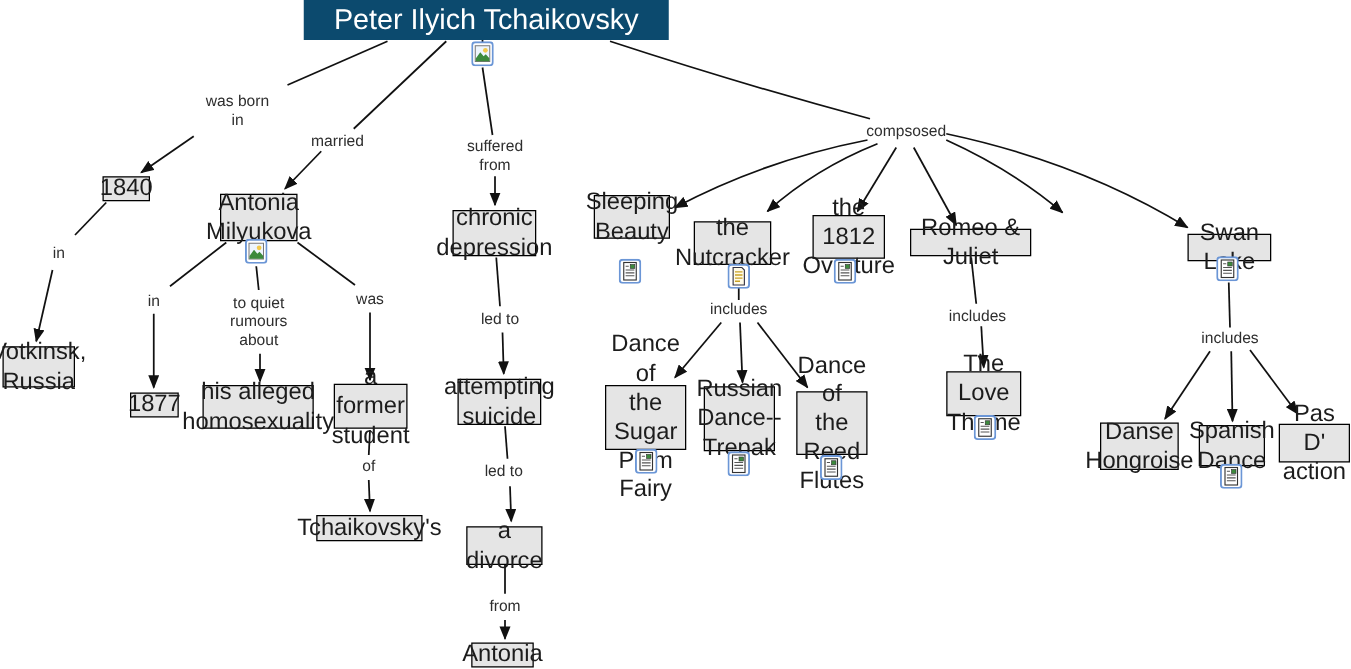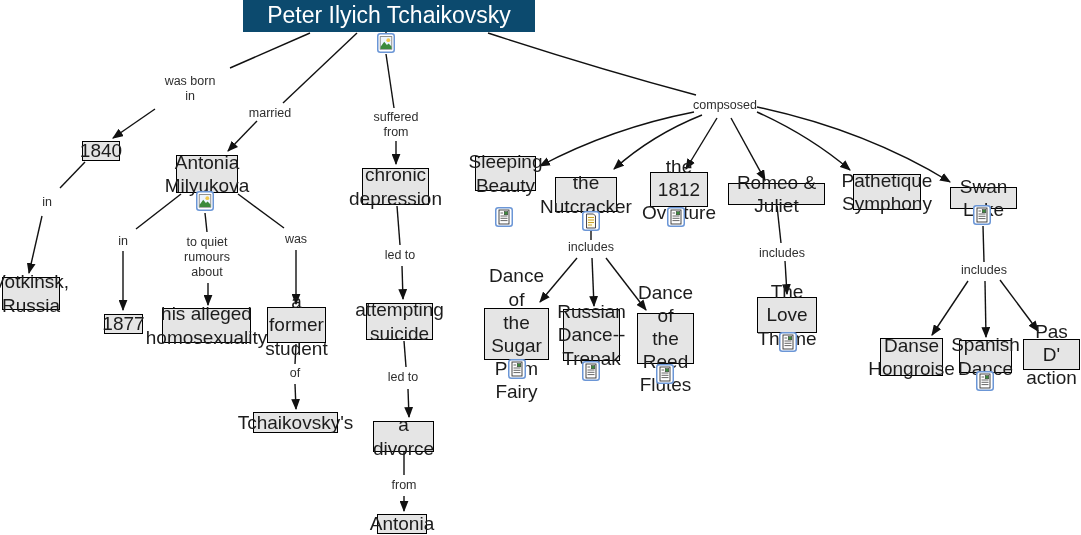--- a/index.html
+++ b/index.html
@@ -107,22 +107,20 @@
   <div class="concept" style="left:373px;top:421px;width:61px;height:31px">a divorce</div>
   <div class="concept" style="left:377px;top:514px;width:50px;height:20px">Antonia</div>
 
   <div class="concept" style="left:475px;top:156px;width:61px;height:35px">Sleeping
 Beauty</div>
   <div class="concept" style="left:555px;top:177px;width:62px;height:35px">the
 Nutcracker</div>
   <div class="concept" style="left:650px;top:172px;width:58px;height:35px">the 1812
 Overture</div>
   <div class="concept" style="left:728px;top:183px;width:97px;height:22px">Romeo &amp; Juliet</div>
-  <div class="concept" style="left:853px;top:174px;width:68px;height:36px">Pathetique
-Symphony</div>
   <div class="concept" style="left:950px;top:187px;width:67px;height:22px">Swan Lake</div>
 
   <div class="concept" style="left:484px;top:308px;width:65px;height:52px">Dance of
 the Sugar
 Plum Fairy</div>
   <div class="concept" style="left:563px;top:309px;width:57px;height:52px">Russian
 Dance--
 Trepak</div>
   <div class="concept" style="left:637px;top:313px;width:57px;height:51px">Dance of
 the Reed

